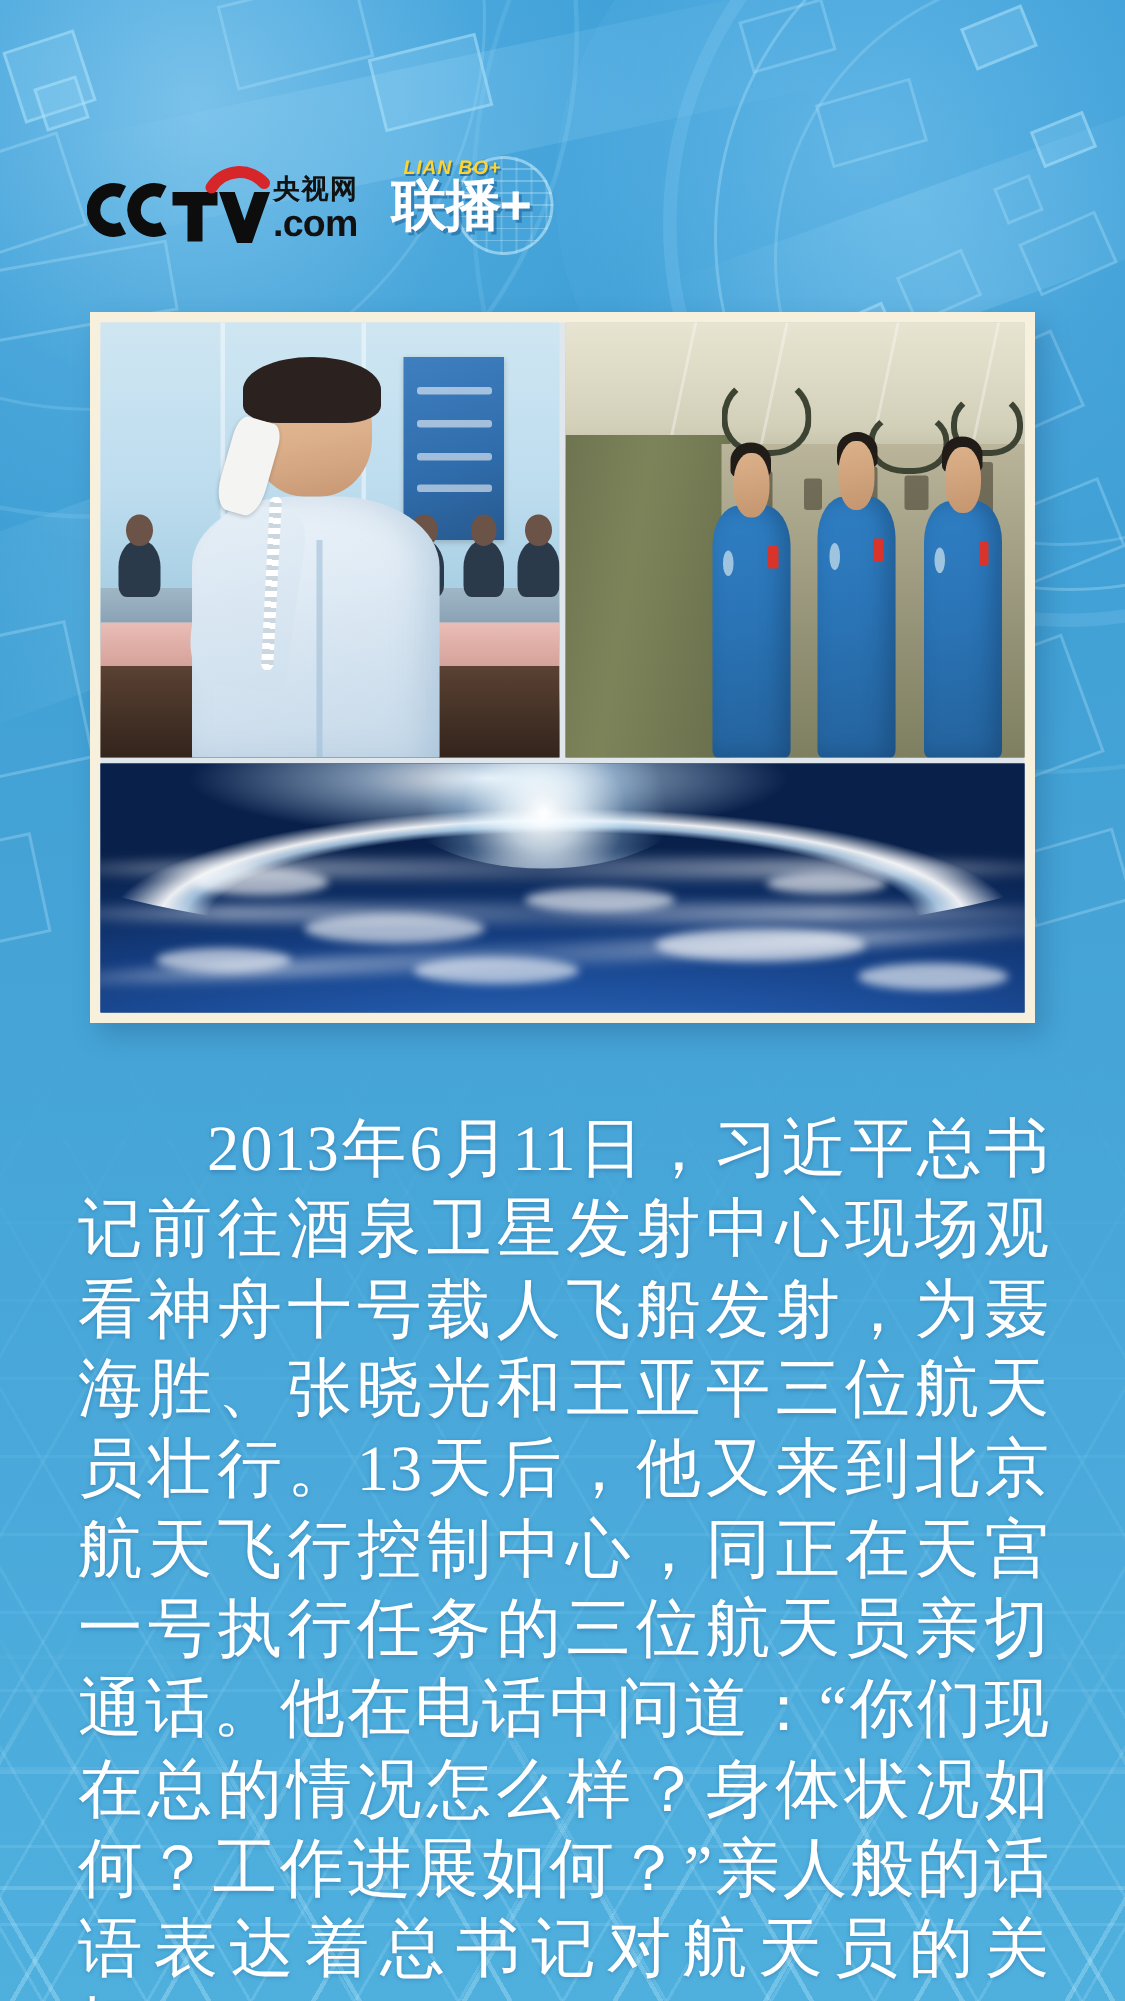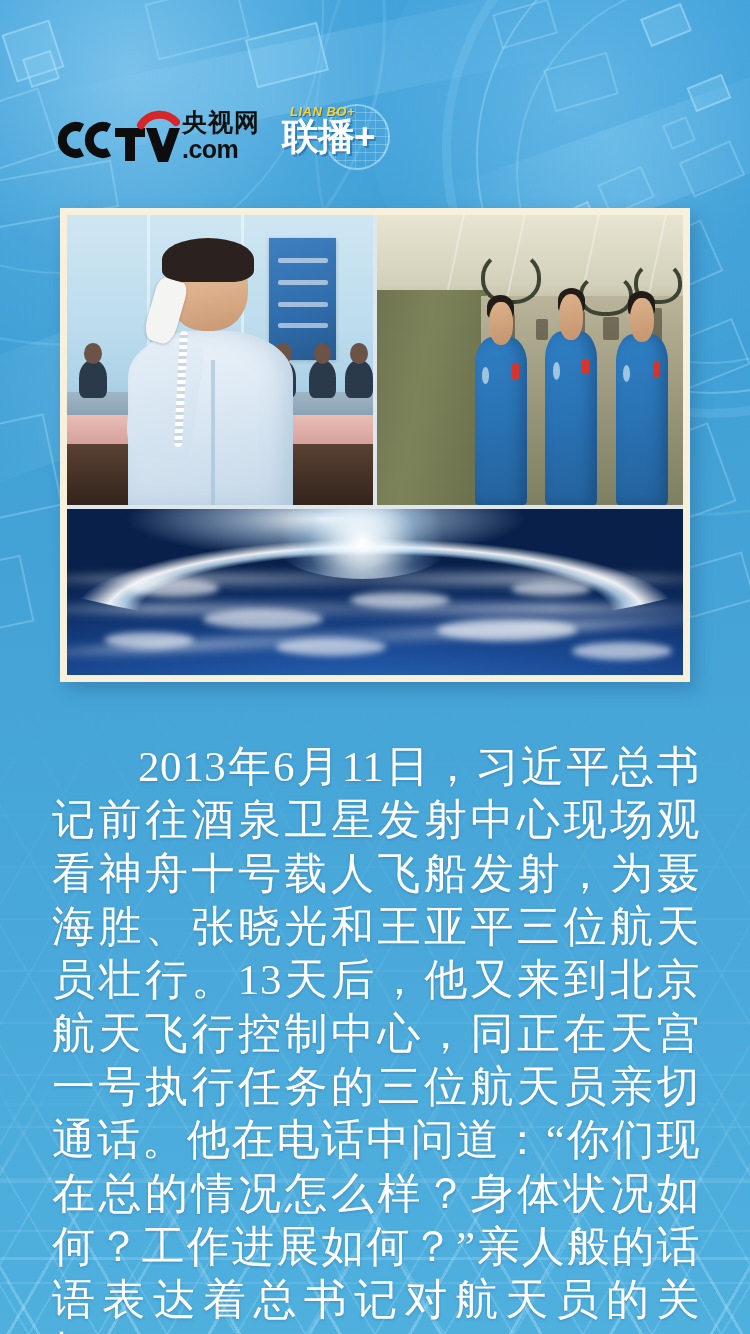--- a/index.html
+++ b/index.html
@@ -135,21 +135,21 @@
     height: 54px;
   }
   .cctv-text {
     display: flex;
     flex-direction: column;
     justify-content: flex-end;
     margin-left: 2px;
     line-height: 1;
   }
   .cctv-cn {
-    font-size: 25px;
+    font-size: 18px;
     font-weight: 700;
     color: #111;
     letter-spacing: 1px;
   }
   .cctv-com {
     font-size: 25px;
     font-weight: 700;
     color: #111;
     letter-spacing: -.5px;
     margin-top: 2px;

